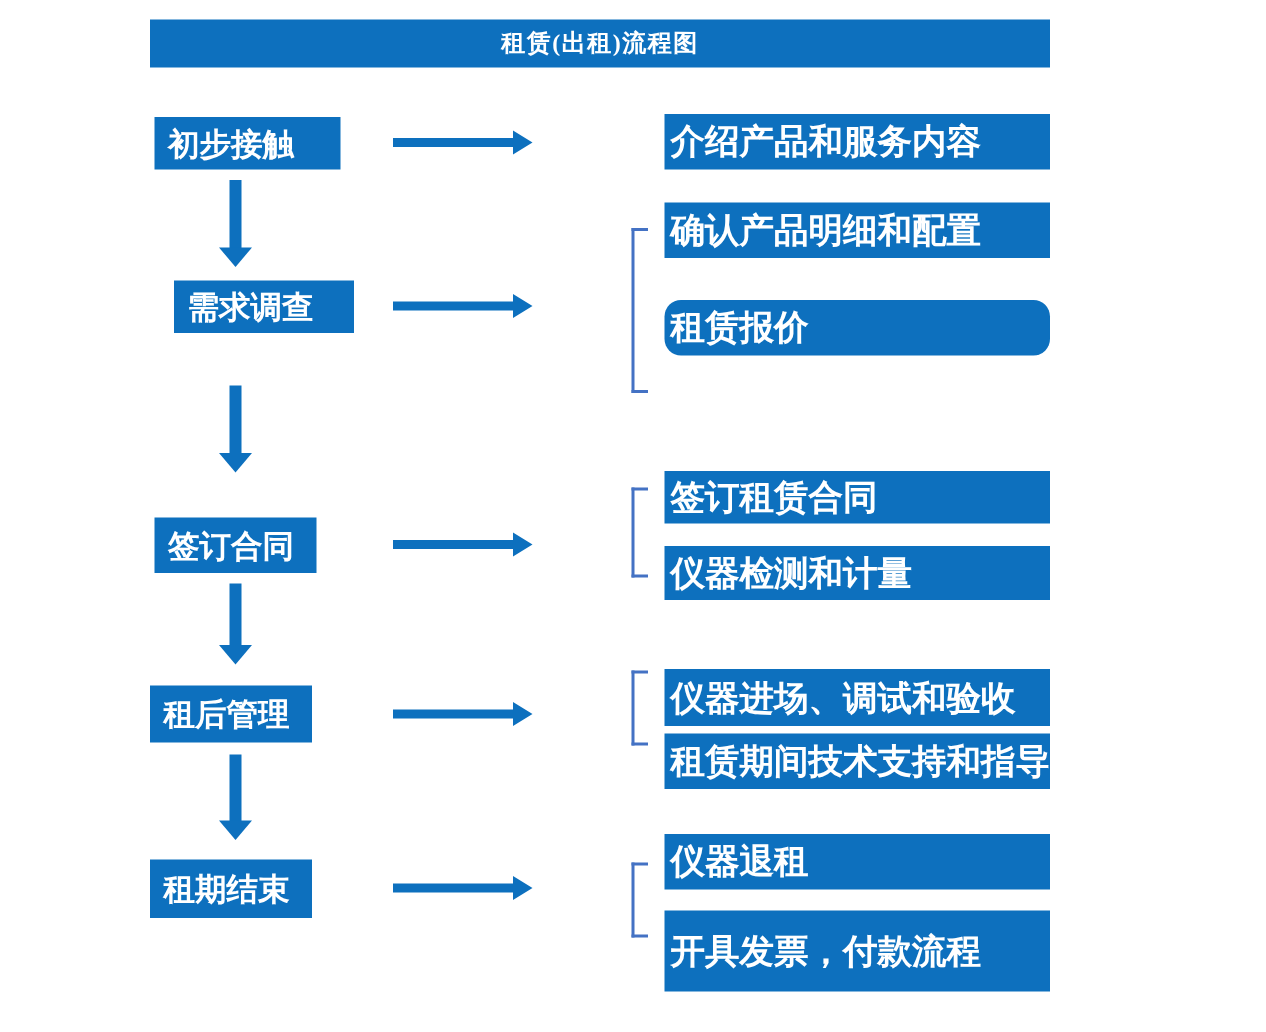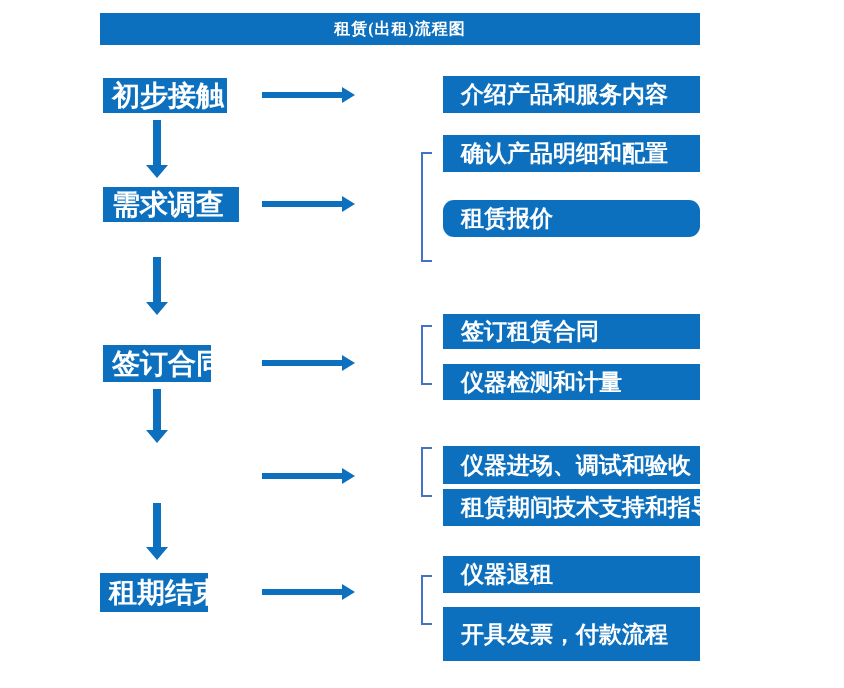--- a/index.html
+++ b/index.html
@@ -26,34 +26,34 @@
     font-weight: bold;
     font-size: 16px;
     letter-spacing: 1px;
     display: flex; align-items: center; justify-content: center;
   }
   .lbox {
     position: absolute;
     background: var(--box);
     color: var(--text);
     font-weight: bold;
-    font-size: 28px;
+    font-size: 21px;
     padding-left: 9px;
     box-sizing: border-box;
     display: flex; align-items: center;
     white-space: nowrap;
   }
   .rbox {
     position: absolute;
     left: 443px; width: 257px;
     background: var(--box);
     color: var(--text);
     font-weight: bold;
     font-size: 23px;
-    padding-left: 18px;
+    padding-left: 4px;
     box-sizing: border-box;
     display: flex; align-items: center;
     white-space: nowrap;
   }
   .down-arrow { position: absolute; width: 22px; }
   .down-arrow .stem {
     position: absolute; left: 50%; transform: translateX(-50%);
     top: 0; bottom: 12px; width: 8px;
     background: var(--arrow);
   }
@@ -87,22 +87,23 @@
   }
 </style>
 </head>
 <body>
 
 <div class="canvas">
 
   <div class="title-bar">租赁(出租)流程图</div>
 
   <div class="lbox" style="left:103px; top:78px;  width:124px; height:35px;">初步接触</div>
-  <div class="lbox" style="left:103px; top:187px; width:136px; height:35px;">需求调查</div>
+  <div class="lbox" style="left:116px; top:187px; width:120px; height:35px;">需求调查</div>
   <div class="lbox" style="left:103px; top:345px; width:108px; height:37px;">签订合同</div>
+  <div class="lbox" style="left:100px; top:457px; width:108px; height:38px;">租后管理</div>
   <div class="lbox" style="left:100px; top:573px; width:108px; height:39px;">租期结束</div>
 
   <div class="down-arrow" style="left:146px; top:120px; height:58px;">
     <div class="stem"></div>
     <div class="head"></div>
   </div>
   <div class="down-arrow" style="left:146px; top:257px; height:58px;">
     <div class="stem"></div>
     <div class="head"></div>
   </div>

